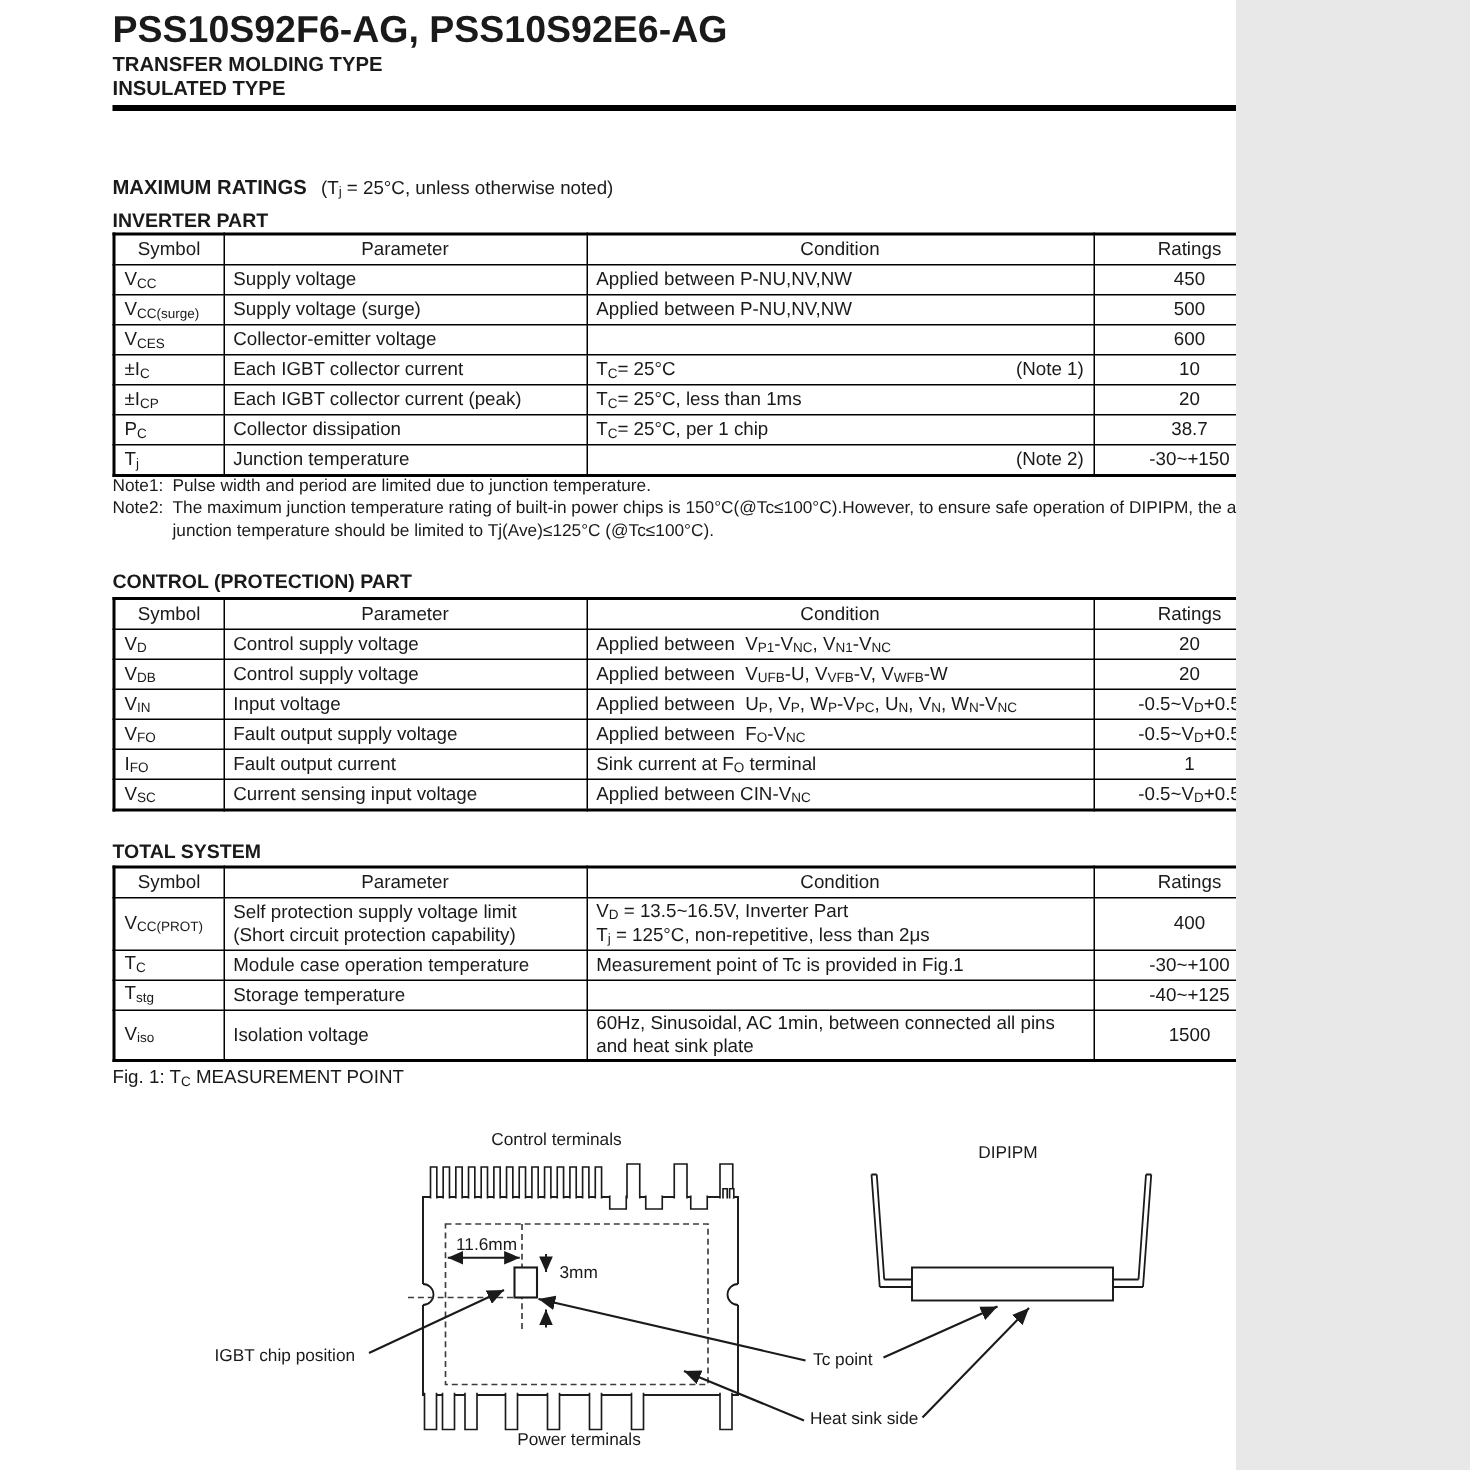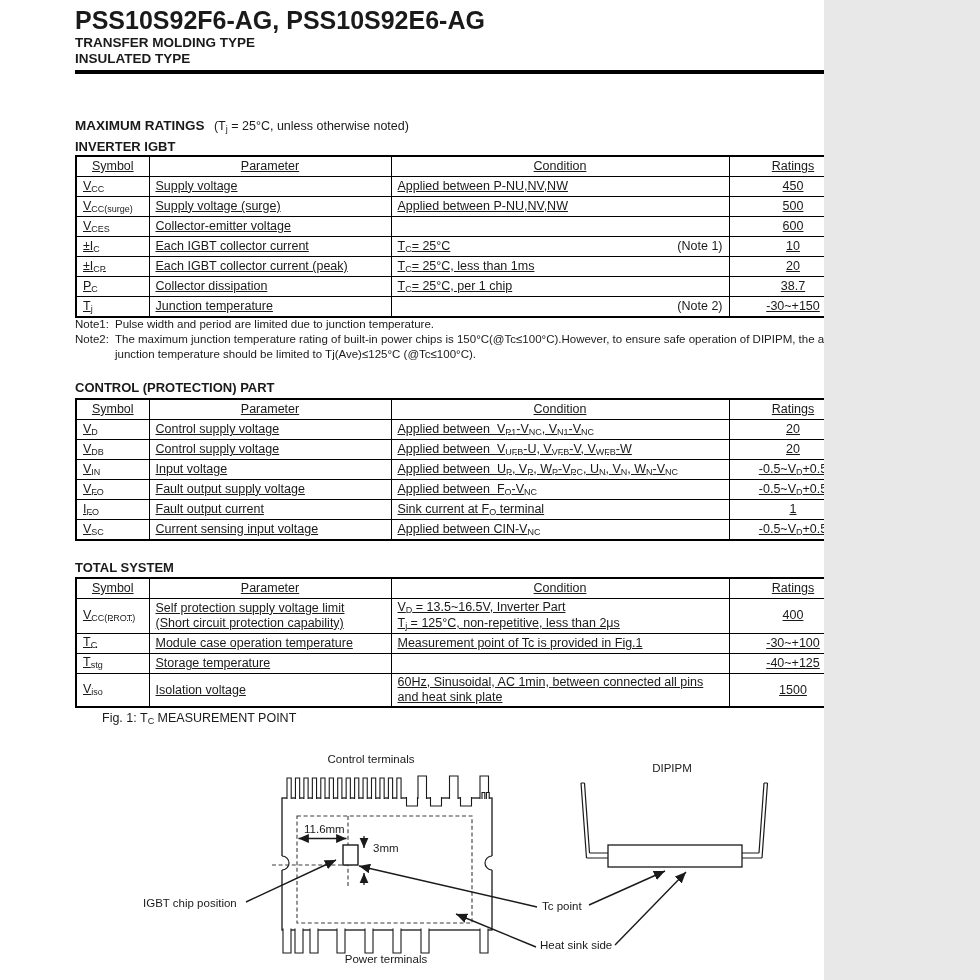--- a/index.html
+++ b/index.html
@@ -12,34 +12,34 @@
   h1{margin:0;font-size:25px;font-weight:bold;letter-spacing:0;}
   .sub{font-size:13.5px;font-weight:bold;line-height:1.18;}
   .thick-rule{position:absolute;left:75px;top:70px;width:845px;height:4px;background:#000;}
   
   .mr-line{top:116px;white-space:nowrap;}
   .h-bold{font-size:13.5px;font-weight:bold;}
   .h-cond{font-size:12.5px;margin-left:5px;}
   .sec-h{font-size:13px;font-weight:bold;}
   
   table.ds{border-collapse:collapse;table-layout:fixed;width:833px;background:#fff;
-    font-size:12.5px;border:2px solid #000;text-decoration:underline;}
+    font-size:12.5px;border:2px solid #000;}
   table.ds th,table.ds td{border:1px solid #000;padding:1px 6px;height:17px;
     vertical-align:middle;line-height:1.22;overflow:hidden;}
   table.ds th{font-weight:normal;text-align:center;}
   td.c-sym{padding-left:8px;}
   td.c-rat,td.c-unit{text-align:center;}
   .cond-note{float:right;}
   sub{font-size:0.72em;vertical-align:-0.22em;}
   
   .notes{top:317px;width:862px;font-size:11.5px;line-height:1.32;}
   .note{display:flex;}
   .note-label{flex:0 0 40px;}
   .note-text{flex:1;}
-  .fig-caption{font-size:12.5px;margin-left:27px;}
+  .fig-caption{font-size:12.5px;}
   
   svg .body{fill:#fff;stroke:#1a1a1a;stroke-width:1.3;}
   svg .pin path{fill:#fff;stroke:#1a1a1a;stroke-width:1.1;}
   svg .ln{fill:none;stroke:#1a1a1a;stroke-width:1.2;}
   svg .dashed rect,svg .dashed line{fill:none;stroke:#3c3c3c;stroke-width:1.1;stroke-dasharray:4 2.6;}
   svg .chip{fill:#fff;stroke:#1a1a1a;stroke-width:1.4;}
   svg .dim line{stroke:#1a1a1a;stroke-width:1.3;}
   svg .leader line{stroke:#1a1a1a;stroke-width:1.4;}
   svg text{font-family:"Liberation Sans",sans-serif;font-size:11.5px;fill:#1a1a1a;}
 </style>
@@ -53,21 +53,21 @@
     <div class="sub">TRANSFER MOLDING TYPE</div>
     <div class="sub">INSULATED TYPE</div>
   </header>
   <div class="thick-rule"></div>
 
   <div class="abs mr-line">
     <span class="h-bold">MAXIMUM RATINGS</span>
     <span class="h-cond">(T<sub>j</sub> = 25°C, unless otherwise noted)</span>
   </div>
 
-  <div class="abs sec-h" style="top:139px;">INVERTER IGBT</div>
+  <div class="abs sec-h" style="top:139px;">INVERTER PART</div>
   <table class="ds abs" id="tbl-inverter" style="top:155px;">
     <colgroup>
         <col style="width:73px">
         <col style="width:242px">
         <col style="width:338px">
         <col style="width:128px">
         <col style="width:52px">
       </colgroup>
     <thead>
         <tr>

